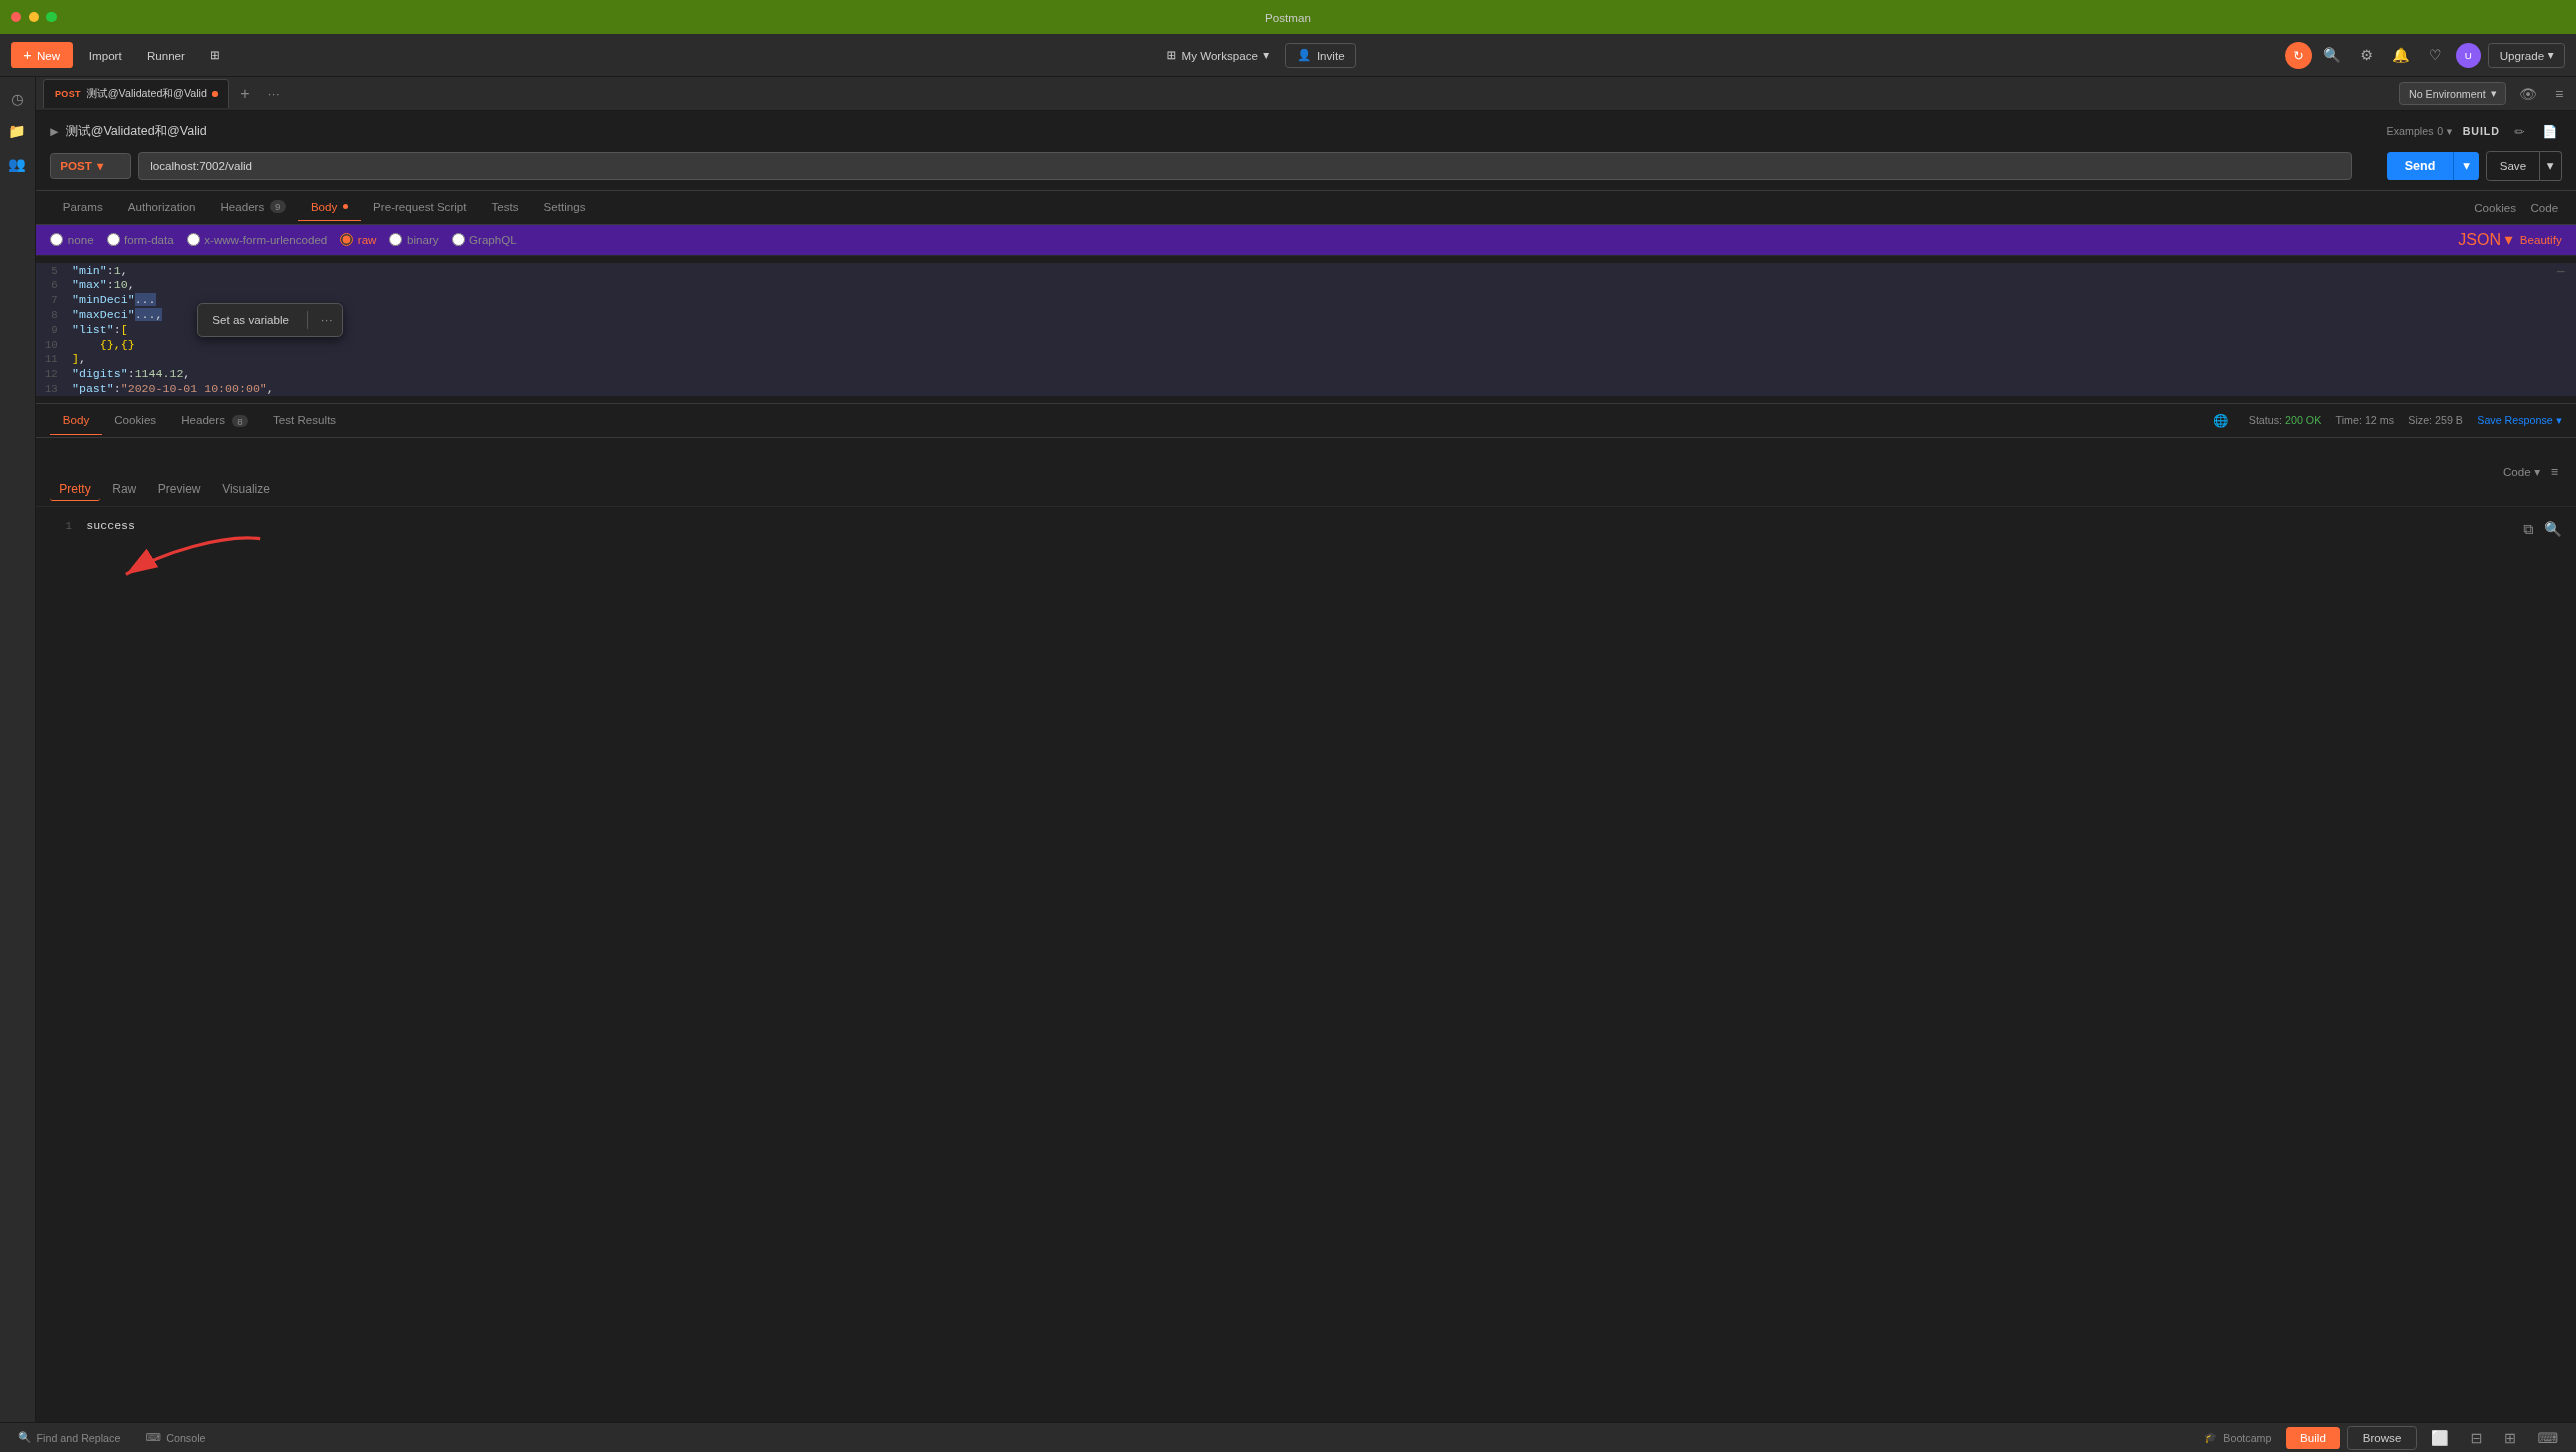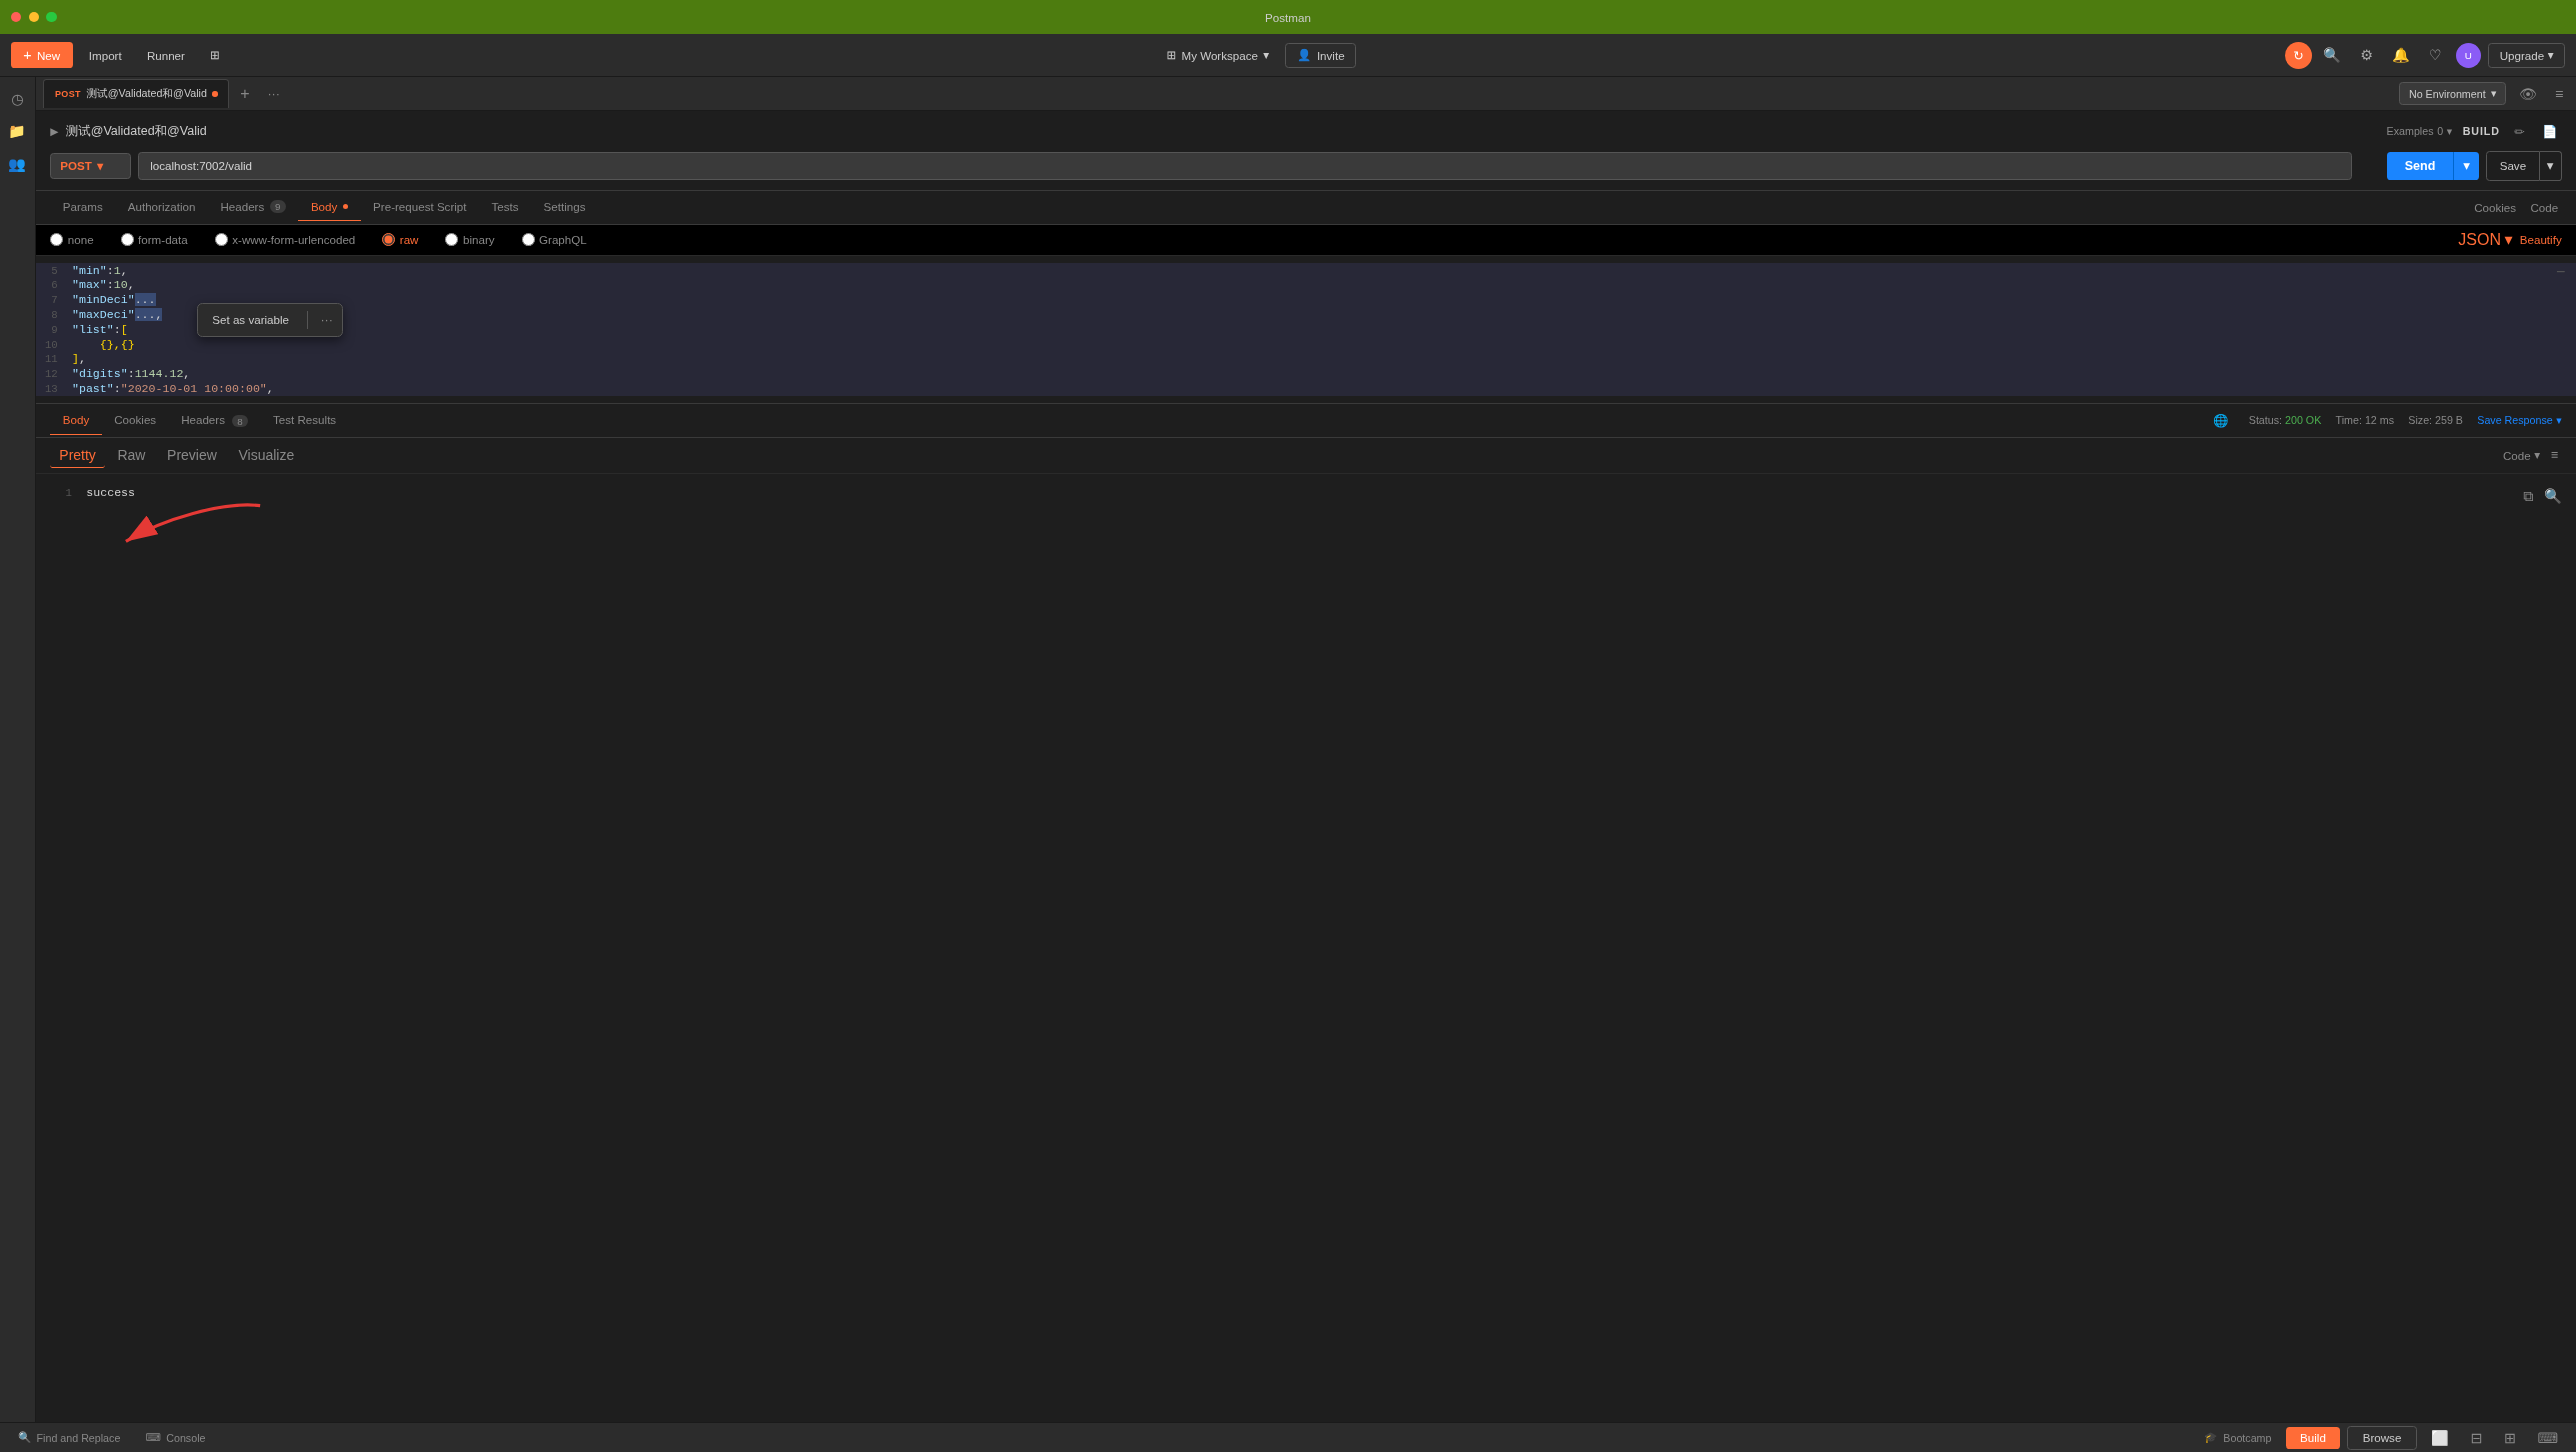--- a/index.html
+++ b/index.html
@@ -476,22 +476,22 @@
       font-size: 11.6px;
       cursor: pointer;
       padding: 7.2px 3.6px;
     }
 
     
     .body-options {
       display: flex;
       align-items: center;
       padding: 5.4px 14.3px;
-      gap: 27px;
-      background: #000000;
+      gap: 13px;
+      background: #4c1d95;
       border-bottom: 0.9px solid #2a2a2a;
       flex-shrink: 0;
     }
     .radio-option {
       display: flex;
       align-items: center;
       gap: 4.5px;
       color: #888;
       font-size: 11.6px;
       cursor: pointer;
@@ -655,24 +655,25 @@
       align-items: center;
       padding: 5.4px 14.3px;
       background: #1e1e1e;
       border-bottom: 0.9px solid #2a2a2a;
       gap: 3.6px;
       flex-shrink: 0;
     }
     .fmt-tab {
       padding: 3.6px 9px;
       color: #888;
-      font-size: 14px;
+      font-size: 12px;
       cursor: pointer;
       border-radius: 3.6px;
       border-bottom: 1.8px solid transparent;
+      margin-top: 35px;
     }
     .fmt-tab.active {
       color: #ff6c37;
       border-bottom-color: #ff6c37;
     }
     .fmt-right {
       margin-left: auto;
       display: flex;
       align-items: center;
       gap: 7.2px;

